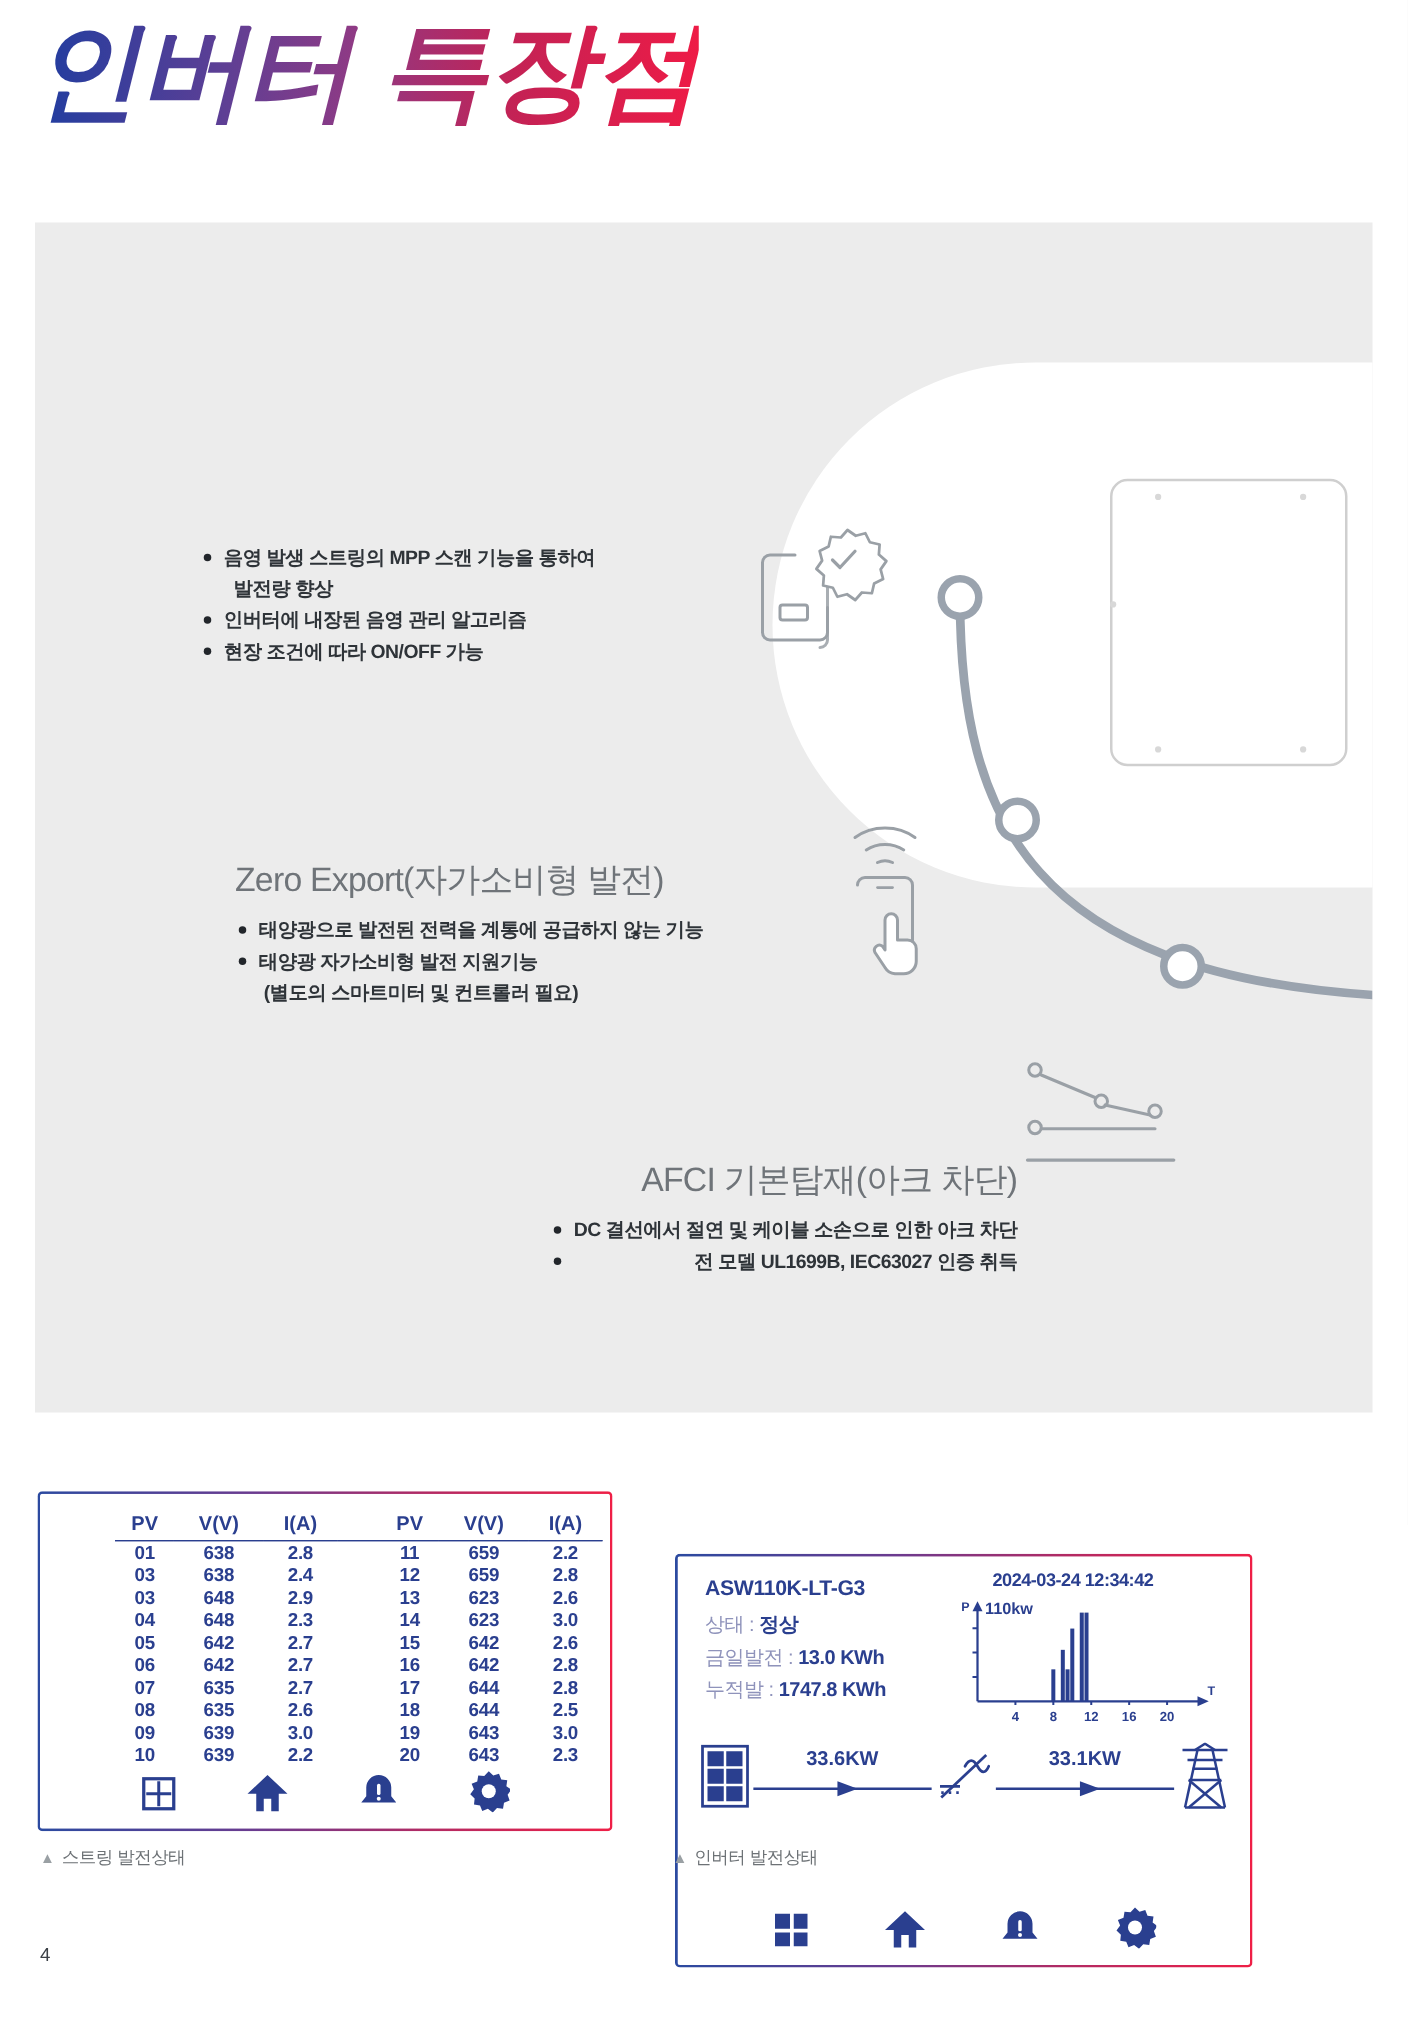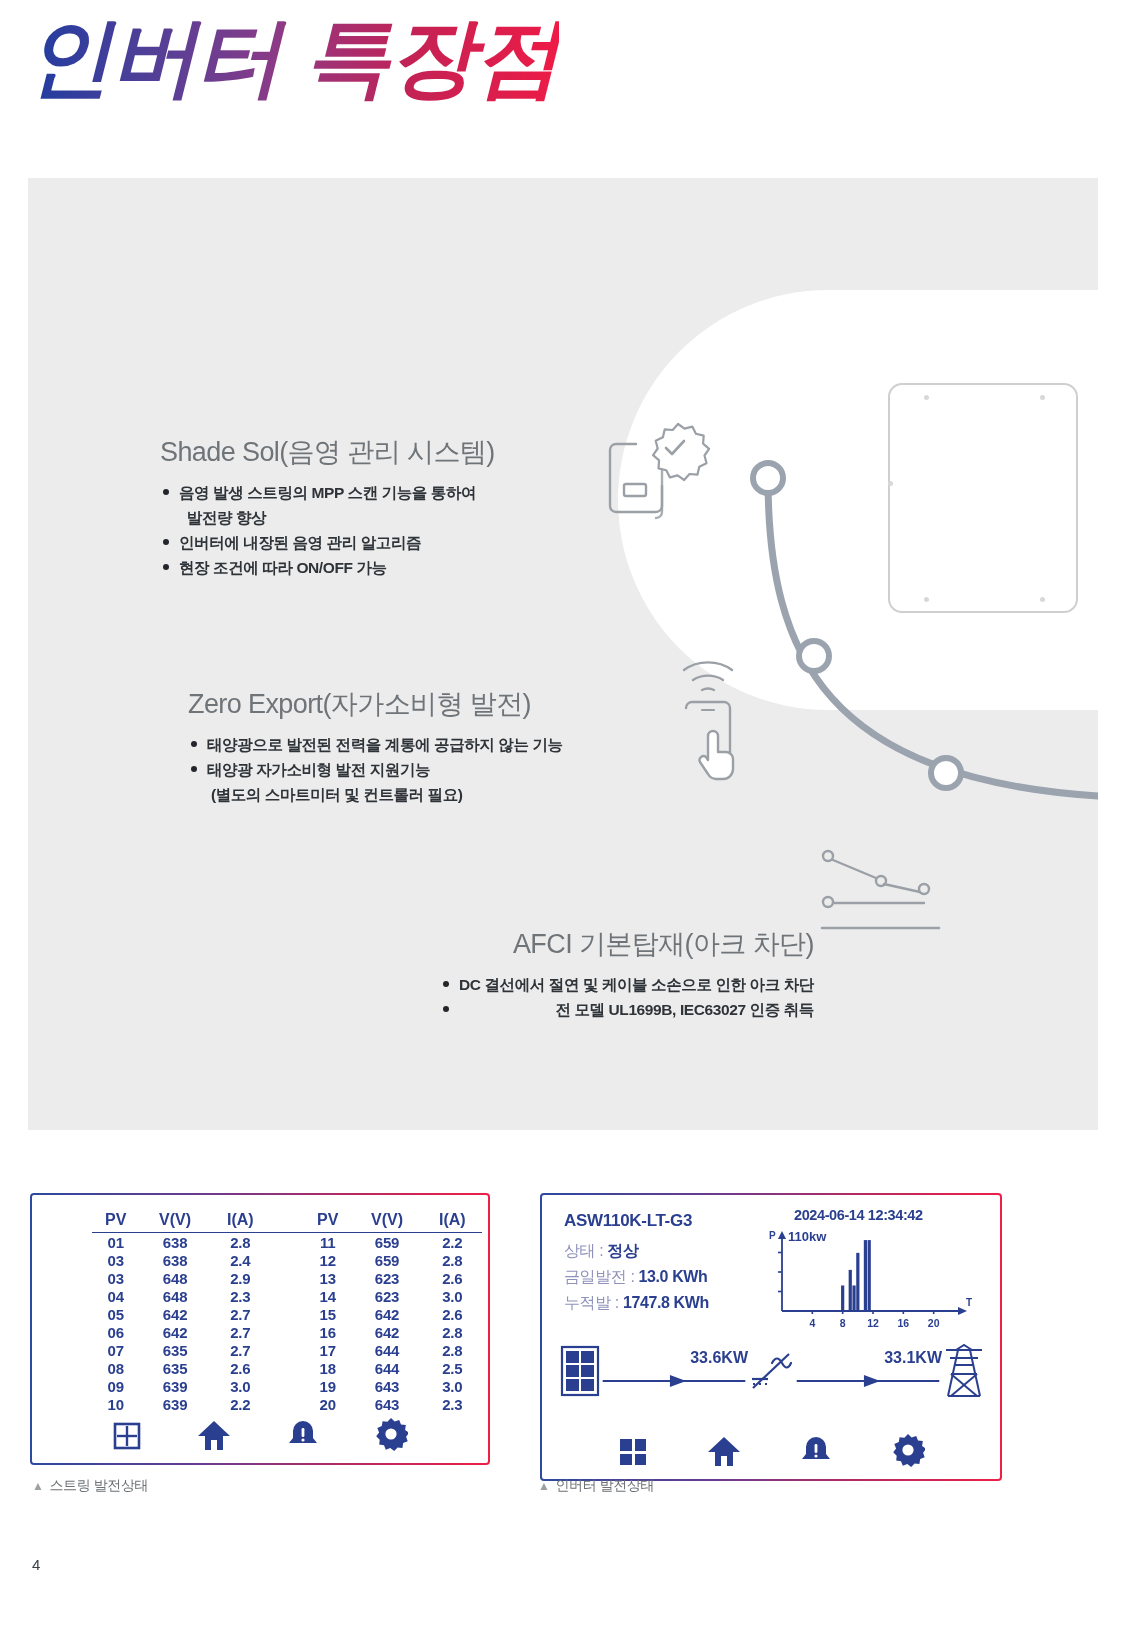--- a/index.html
+++ b/index.html
@@ -72,21 +72,21 @@
   #icon3 { left: 790px; top: 662px; }
 
   
   .card {
     position: absolute; border-radius: 4px; background: #ffffff;
     border: 2px solid transparent;
     background-image: linear-gradient(#fff,#fff), linear-gradient(90deg,#2b4aa0 0%,#6b3b8f 38%,#b32a63 68%,#ef1f46 100%);
     background-origin: border-box; background-clip: padding-box, border-box;
   }
   #card-left  { left: 30px;  top: 1193px; width: 460px; height: 272px; }
-  #card-right { left: 540px; top: 1193px; width: 462px; height: 288px; }
+  #card-right { left: 540px; top: 1243px; width: 462px; height: 331px; }
 
   
   .pv-table { position:absolute; left: 60px; top: 16px; width: 390px;
      font-size: 15.5px; font-weight: 700; color: #2a3f8f; }
   .pv-table table { border-collapse: collapse; width: 100%; }
   .pv-table th {
     font-weight: 700; font-size: 16px; color:#2a3f8f;
     padding: 0 0 3px 0; text-align: center;
   }
   .pv-table thead tr { border-bottom: 1.5px solid #2a3f8f; }
@@ -108,21 +108,21 @@
   
   .chart-wrap { position: absolute; left: 222px; top: 12px; width: 226px; height: 128px; }
   .chart-date { position: absolute; left: 30px; top: 0; font-size: 14.5px; font-weight: 700;
      color: #2a3f8f; white-space: nowrap; letter-spacing: -0.4px; }
 
   
   .flow-row { position: absolute; left: 18px; top: 148px; width: 426px; height: 60px;
      display: flex; align-items: center; }
   .flow-val { font-size: 16px; font-weight: 700; color: #2a3f8f; text-align:center; }
   .flow-seg { flex: 1; position: relative; height: 44px; }
-  .flow-seg .lbl { position: absolute; top: -2px; left: 0; width: 100%; text-align: right; }
+  .flow-seg .lbl { position: absolute; top: -2px; left: 0; width: 100%; text-align: left; padding-left: 45px; }
 
   .caption { position: absolute; font-size: 14px; color: #6d7276; letter-spacing:-0.4px; }
   #cap-left  { left: 32px;  top: 1477px; }
   #cap-right { left: 538px; top: 1477px; }
   .caption .tri { color: #9aa0a4; margin-right: 6px; font-size: 12px; }
 
   .page-num { position: absolute; left: 32px; top: 1556px; font-size: 15px; color: #3b4046; font-weight: 400; }
 </style>
 </head>
 <body>
@@ -142,21 +142,20 @@
     </div>
 
     <svg class="curve-svg" viewBox="0 0 1070 952">
       <path d="M 740 300 C 740 480, 800 600, 1070 618" fill="none" stroke="#9aa3ae" stroke-width="7" stroke-linecap="round"></path>
       <circle cx="740" cy="300" r="15" fill="#ffffff" stroke="#9aa3ae" stroke-width="6"></circle>
       <circle cx="786" cy="478" r="15" fill="#ffffff" stroke="#9aa3ae" stroke-width="6"></circle>
       <circle cx="918" cy="595" r="15" fill="#ffffff" stroke="#9aa3ae" stroke-width="6"></circle>
     </svg>
 
     <div class="feature" id="f1">
-      <h3>Shade Sol(음영 관리 시스템)</h3>
       <ul>
         <li><span class="bl"></span><span>음영 발생 스트링의 MPP 스캔 기능을 통하여</span></li>
         <li class="nb"><span>  발전량 향상</span></li>
         <li><span class="bl"></span><span>인버터에 내장된 음영 관리 알고리즘</span></li>
         <li><span class="bl"></span><span>현장 조건에 따라 ON/OFF 가능</span></li>
       </ul>
     </div>
 
     <div class="feature" id="f2">
       <h3>Zero Export(자가소비형 발전)</h3>
@@ -368,21 +367,21 @@
         <span class="lbl">금일발전 :</span>
         <span class="val">13.0 KWh</span>
       </div>
       <div class="inv-row">
         <span class="lbl">누적발 :</span>
         <span class="val">1747.8 KWh</span>
       </div>
     </div>
 
     <div class="chart-wrap">
-      <div class="chart-date">2024-06-14 12:34:42</div>
+      <div class="chart-date">2024-03-24 12:34:42</div>
       <svg id="chart-svg" width="226" height="128" viewBox="0 0 226 128">
           <line x1="18" y1="104" x2="18" y2="28" stroke="#2a3f8f" stroke-width="1.8"></line>
           <path d="M 14 32 L 18 24 L 22 32 Z" fill="#2a3f8f"></path>
           <line x1="18" y1="104" x2="200" y2="104" stroke="#2a3f8f" stroke-width="1.8"></line>
           <path d="M 194 100 L 203 104 L 194 108 Z" fill="#2a3f8f"></path>
           <text x="5" y="32" fill="#2a3f8f" font-size="10" font-weight="700" font-family="&quot;Liberation Sans&quot;,sans-serif">P</text>
           <text x="202" y="99" fill="#2a3f8f" font-size="10" font-weight="700" font-family="&quot;Liberation Sans&quot;,sans-serif">T</text>
           <text x="24" y="34" fill="#2a3f8f" font-size="13" font-weight="700" font-family="&quot;Liberation Sans&quot;,sans-serif">110kw</text>
           <line x1="14" y1="84.5" x2="18" y2="84.5" stroke="#2a3f8f" stroke-width="1.6"></line>
           <line x1="14" y1="65" x2="18" y2="65" stroke="#2a3f8f" stroke-width="1.6"></line>

